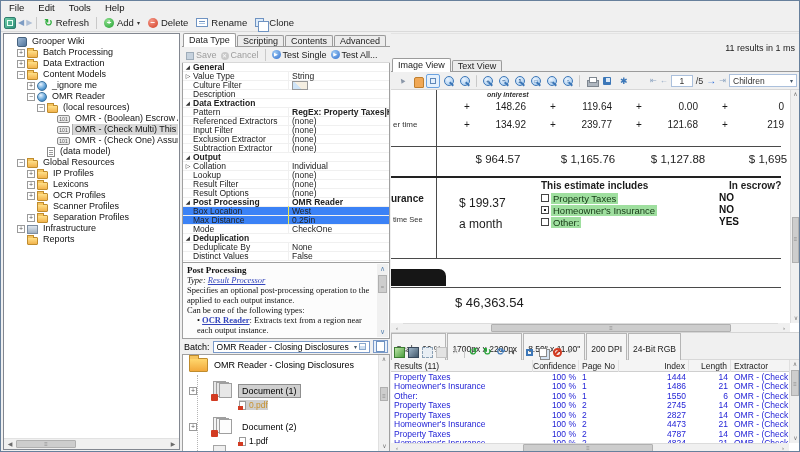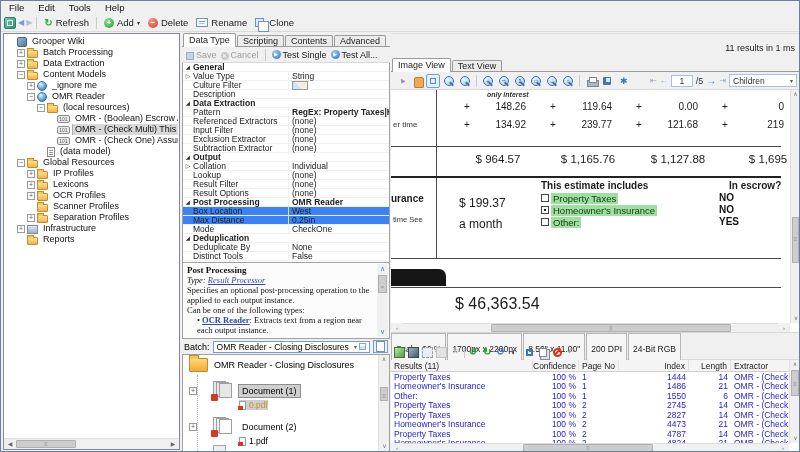--- a/index.html
+++ b/index.html
@@ -184,21 +184,21 @@
   .amount{position:absolute;left:68px;top:106px;font-size:12px}
   .lbl-timesee{position:absolute;left:2px;top:125px;font-size:7.5px;color:#333}
   .amount2{position:absolute;left:68px;top:127px;font-size:12px}
   .checks{position:absolute;left:150px;top:102px;width:240px}
   .chkrow{height:12px;position:relative;display:flex;align-items:center;gap:2px}
   .cbox{width:8px;height:8px;border:1px solid #444;background:#fff;flex:none;position:relative}
   .chkrow.checked .cbox::before{content:"";position:absolute;inset:2px;background:#222}
   .clabel{font-size:9.5px;background:#9fdf9f;color:#143814;padding:0 2px;line-height:11px}
   .escval{position:absolute;left:178px;top:0;font-size:10px;font-weight:bold;color:#111}
   .blacktab{position:absolute;left:0;top:179px;width:55px;height:17px;background:#161616;border-radius:0 7px 0 0}
-  .bigamt{position:absolute;left:64px;top:205px;font-size:16px}
+  .bigamt{position:absolute;left:64px;top:205px;font-size:13px}
   .doc-vscroll{position:absolute;right:0;top:0;bottom:9px;width:10px;background:#f0f0f0;border-left:1px solid #dcdcdc}
   .doc-vscroll .ar{display:block;height:9px;font-size:6px;color:#777;text-align:center;line-height:9px}
   .doc-vscroll .ar.dn{position:absolute;bottom:0;width:10px}
   .doc-vscroll .vthumb{top:127px;height:46px}
   .doc-hscroll{position:absolute;left:0;right:10px;bottom:0;height:9px;background:#f0f0f0;border-top:1px solid #dcdcdc;display:flex;align-items:center}
   .doc-hscroll .sthumb{margin-left:88px;width:240px}
 
   .statusbar{height:13px;display:flex;background:#f0f0f0;gap:1px;padding-top:0}
   .seg{border:1px solid #b5b5b5;padding:15px 4px;font-size:8.5px;display:flex;align-items:center;background:#f5f5f5;color:#222;white-space:nowrap}
 
@@ -569,21 +569,21 @@
           </div>
 
           <div class="prow">
             <span class="pexp"></span>
             <span class="plabel">Deduplicate By</span>
             <span class="pval">None</span>
           </div>
 
           <div class="prow">
             <span class="pexp"></span>
-            <span class="plabel">Distinct Tools</span>
+            <span class="plabel">Distinct Values</span>
             <span class="pval">False</span>
           </div>
 
       </div>
       <div class="helpbox">
         <div class="h-title">Post Processing</div>
         <div class="h-type"><span>Type:</span> <span class="hlink">Result Processor</span></div>
         <div>Specifies an optional post-processing operation to the applied to each output instance.</div>
         <div>Can be one of the following types:</div>
         <div class="h-bullet" style="padding-left:10px">• <span class="hlink">OCR Reader</span><span>: Extracts text from a region near each output instance.</span></div>

